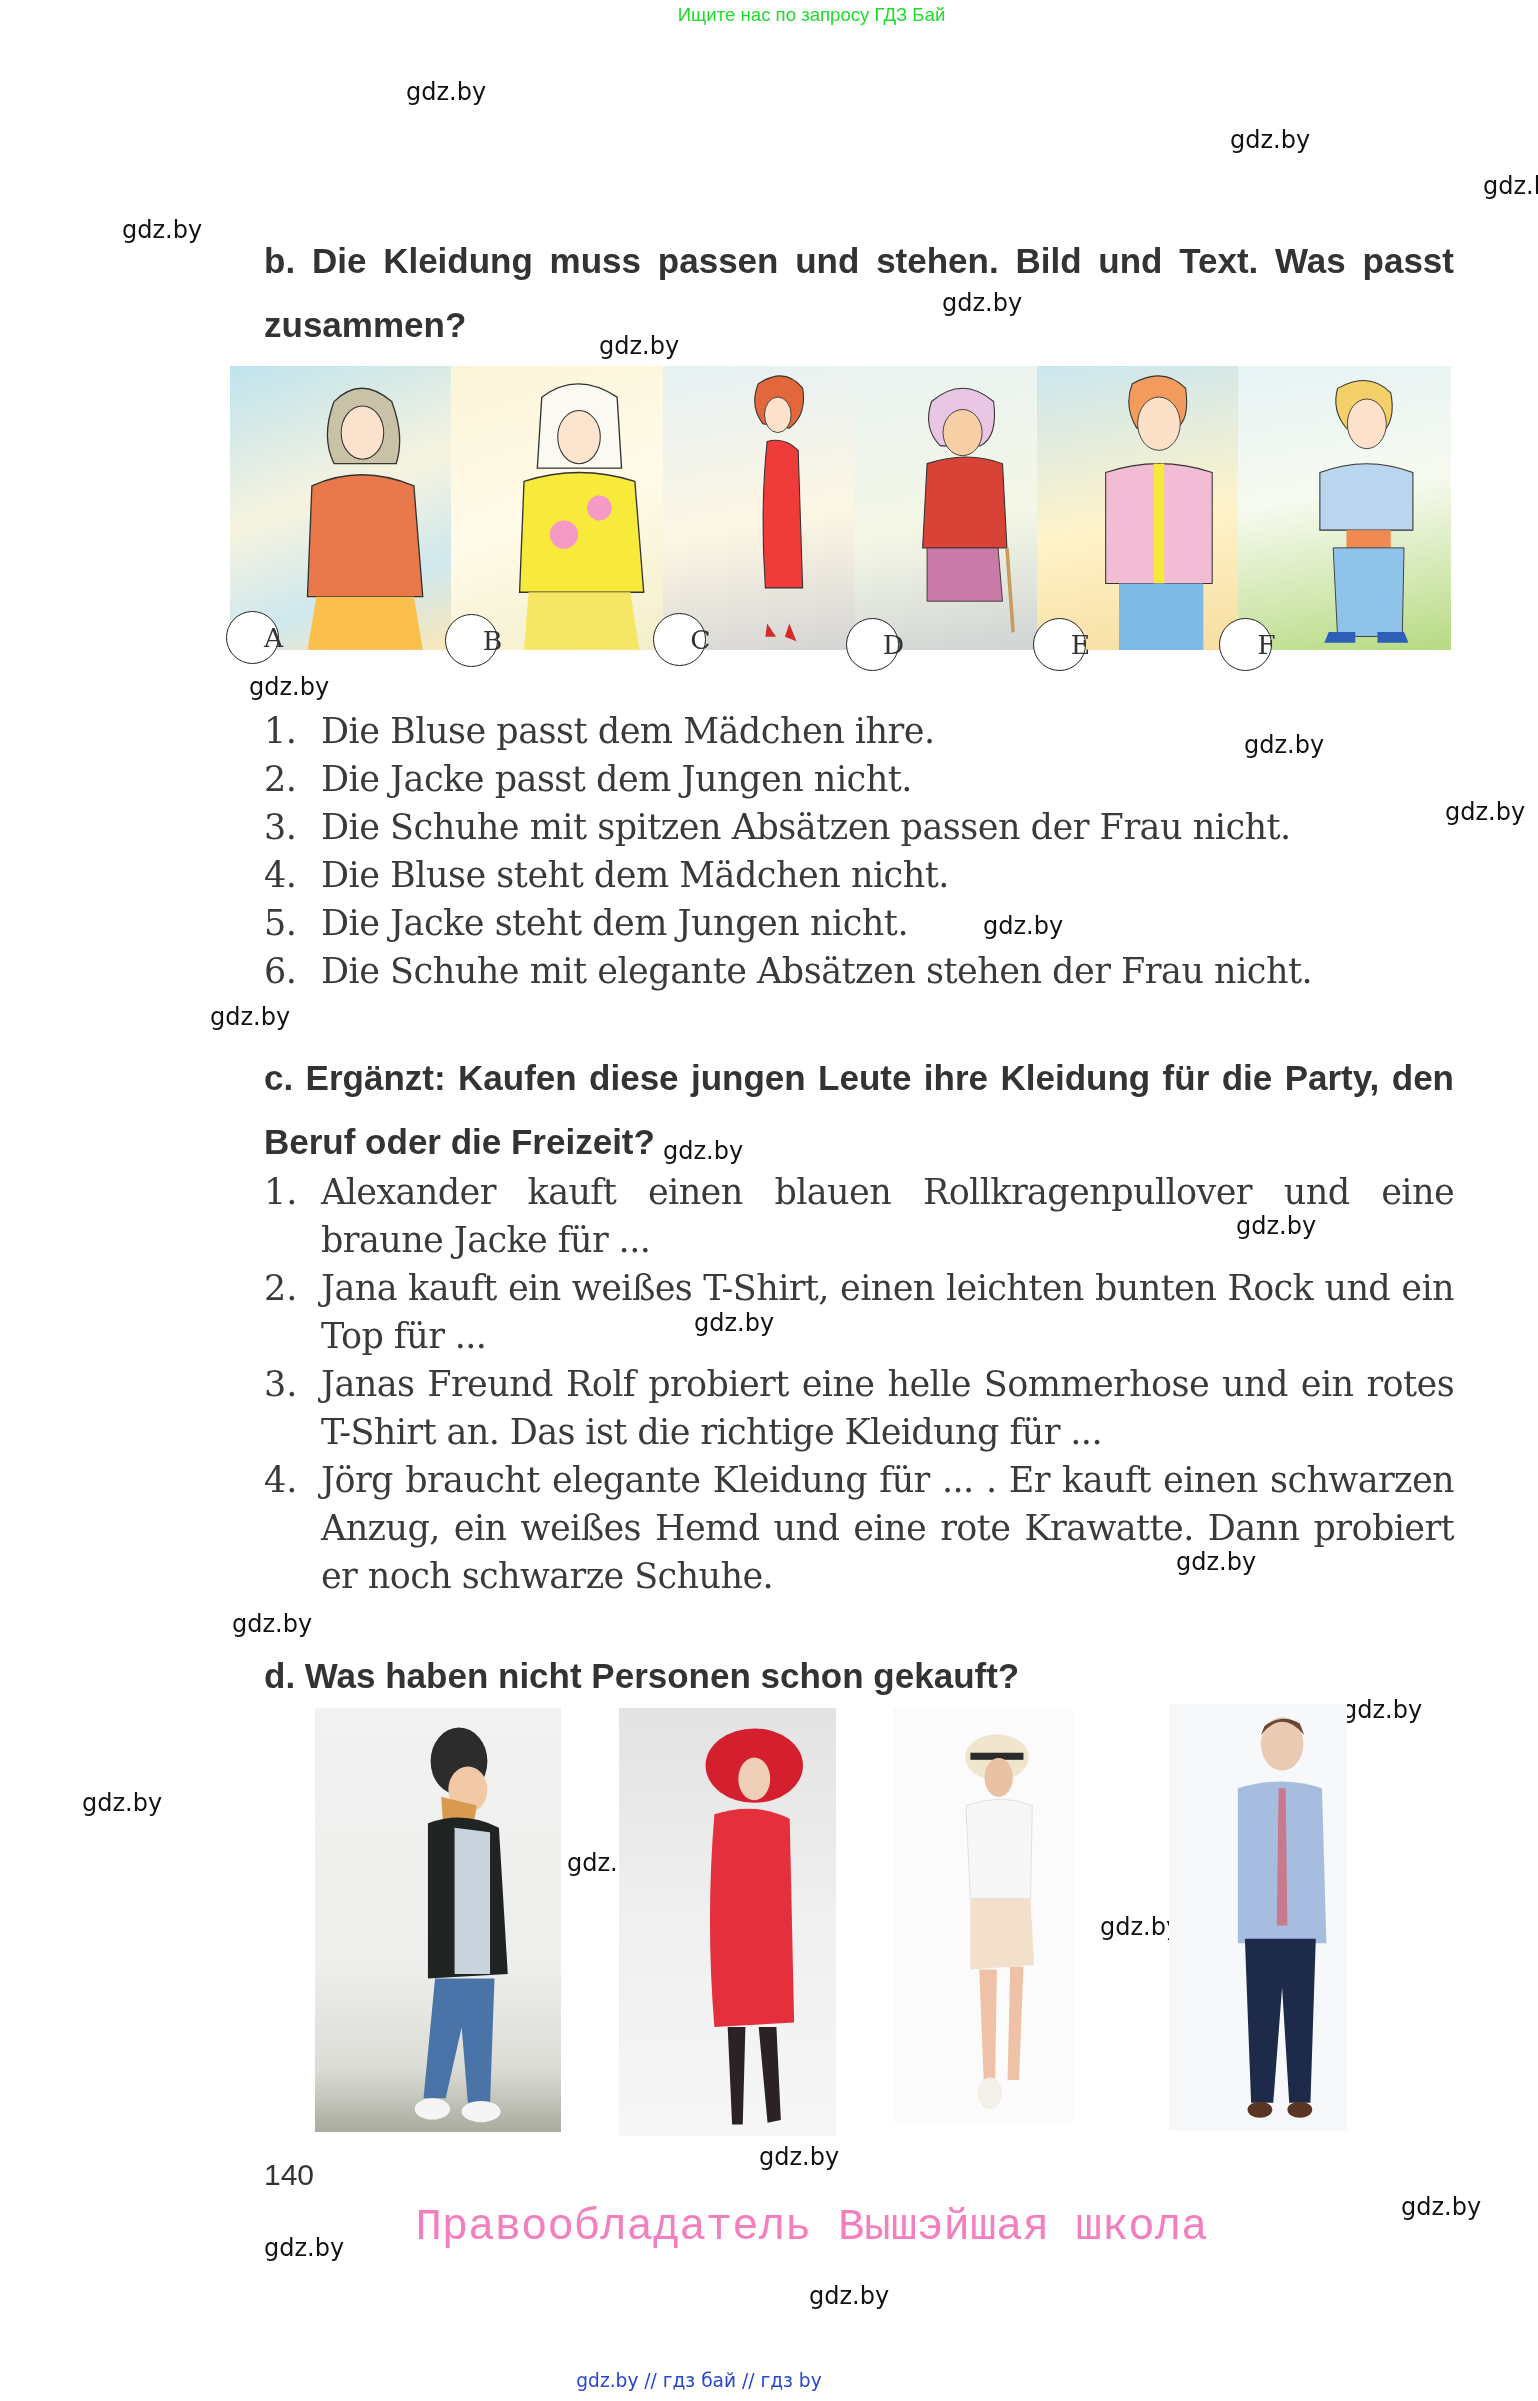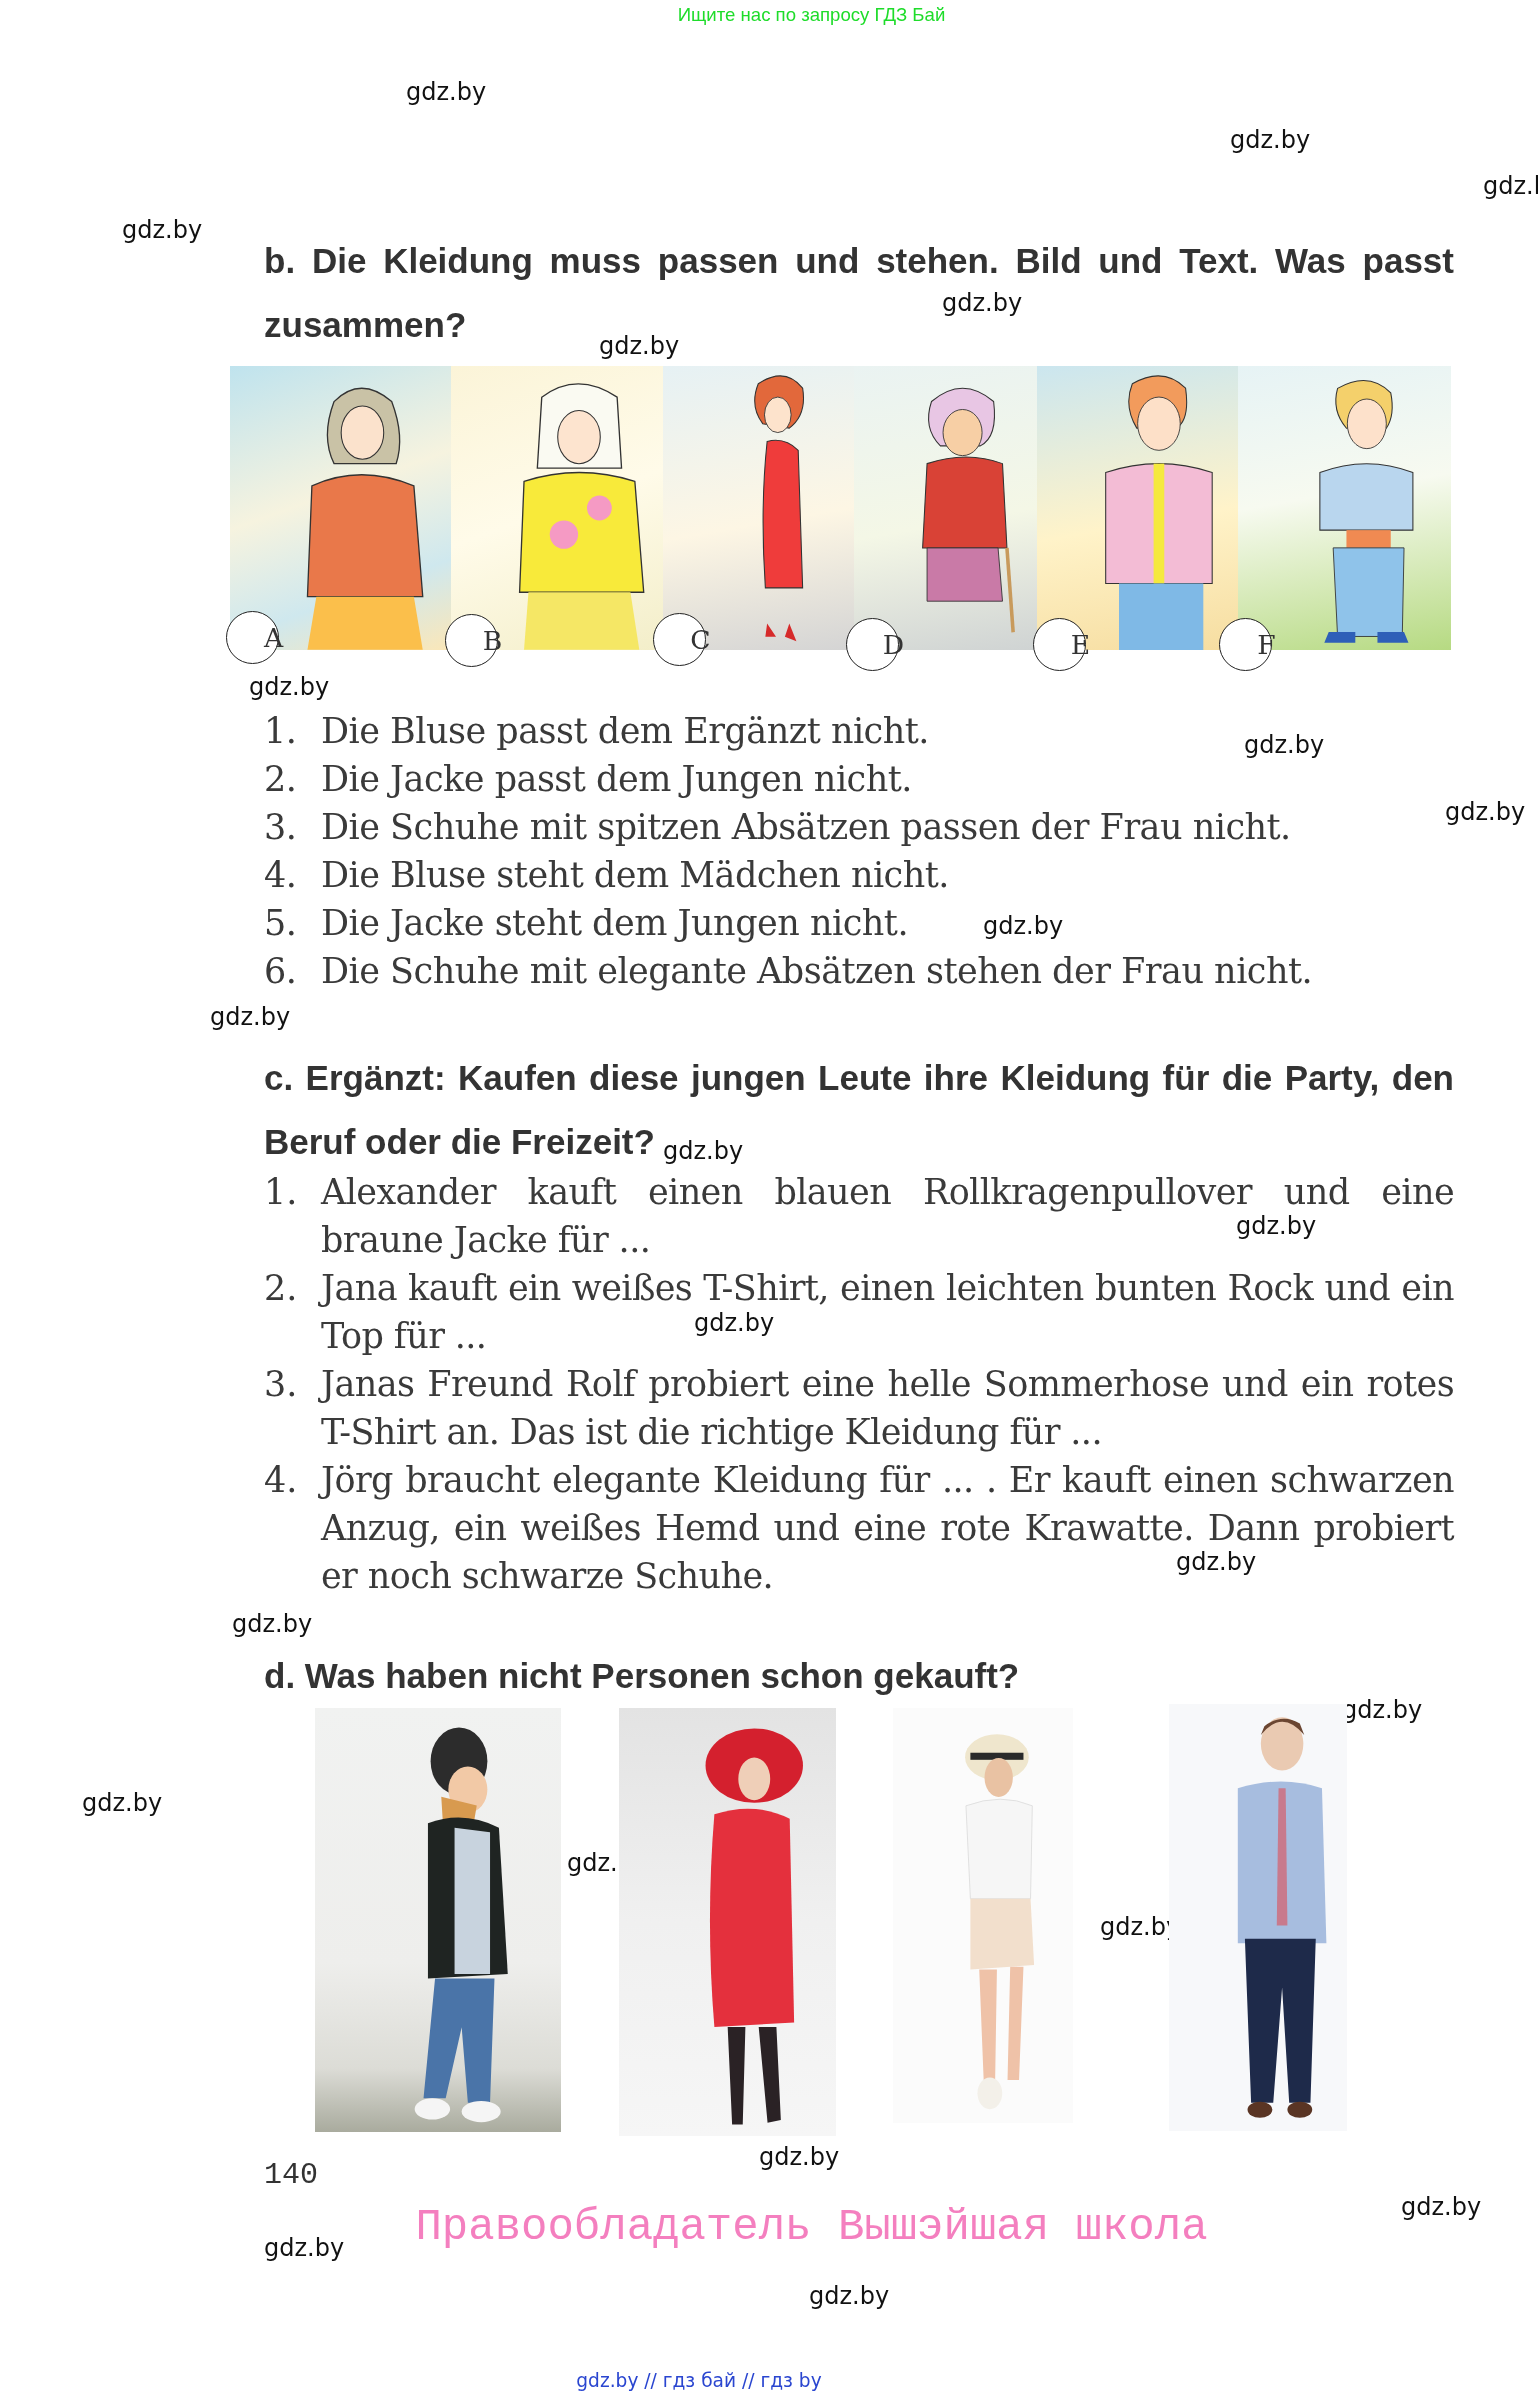--- a/index.html
+++ b/index.html
@@ -11,21 +11,21 @@
   .serif-list { font-family: "DejaVu Serif", serif; font-size: 35px; color: #3a3a3a; left: 222px; width: 1190px; }
   .serif-list .item { display: flex; }
   .serif-list .num { width: 57px; flex: 0 0 57px; }
   .serif-list .txt { flex: 1; text-align: justify; }
   .b-list .item { height: 48px; line-height: 48px; white-space: nowrap; letter-spacing: -0.5px; }
   .c-list { line-height: 48px; }
   .c-list .txt { letter-spacing: -0.6px; }
   .illus { overflow: hidden; }
   .circle { width: 53px; height: 53px; border: 1.8px solid #222; border-radius: 50%; background: #fff; box-sizing: border-box; display: flex; align-items: center; justify-content: center; font-family: "DejaVu Serif", serif; font-size: 26.6px; color: #333; }
   .photo { overflow: hidden; }
-  .page-num { left: 222px; top: 2158px; font-family: Liberation Mono, monospace; font-size: 30px; color: #333; }
+  .page-num { left: 222px; top: 2158px; font-family: Liberation Sans, sans-serif; font-size: 30px; color: #333; }
   .copyright { left: 0; width: 1539px; top: 2202px; text-align: center; font-family: Liberation Mono, monospace; font-size: 44px; color: #f47fbf; }
   .footer-links { left: 0; width: 1314px; top: 2370px; text-align: center; font-family: "DejaVu Sans", sans-serif; font-size: 18.6px; color: #2a46d0; }
 </style>
 </head>
 <body>
 
 <div class="abs top-banner">Ищите нас по запросу ГДЗ Бай</div>
 
 <div class="abs wm" style="left:364px;top:80px">gdz.by</div>
 <div class="abs wm" style="left:1188px;top:128px">gdz.by</div>
@@ -112,21 +112,21 @@
 <div class="abs circle" style="left:226px;top:611px">A</div>
 <div class="abs circle" style="left:445px;top:614px">B</div>
 <div class="abs circle" style="left:653px;top:613px">C</div>
 <div class="abs circle" style="left:846px;top:618px">D</div>
 <div class="abs circle" style="left:1033px;top:618px">E</div>
 <div class="abs circle" style="left:1219px;top:618px">F</div>
 
 <div class="abs serif-list b-list" style="top:707px">
   <div class="item">
       <span class="num">1.</span>
-      <span class="txt">Die Bluse passt dem Ergänzt nicht.</span>
+      <span class="txt">Die Bluse passt dem Mädchen ihre.</span>
     </div>
   <div class="item">
       <span class="num">2.</span>
       <span class="txt">Die Jacke passt dem Jungen nicht.</span>
     </div>
   <div class="item">
       <span class="num">3.</span>
       <span class="txt">Die Schuhe mit spitzen Absätzen passen der Frau nicht.</span>
     </div>
   <div class="item">

